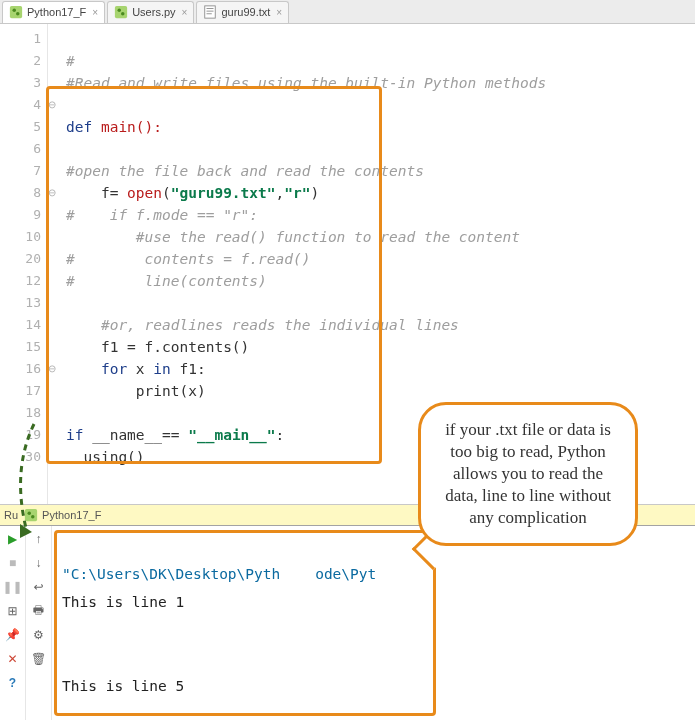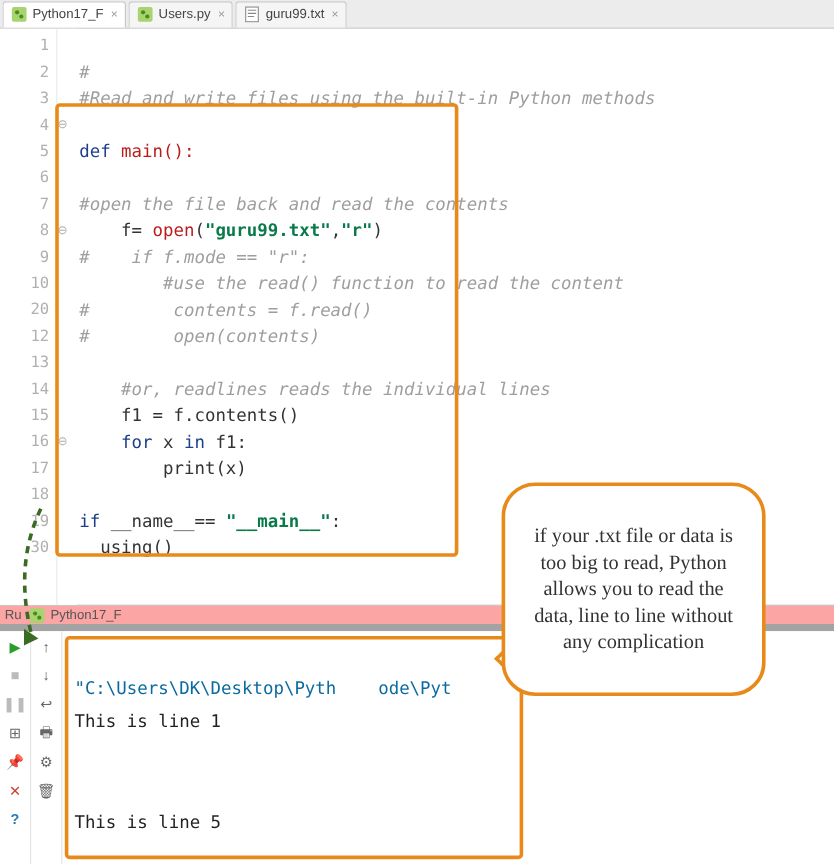--- a/index.html
+++ b/index.html
@@ -83,21 +83,21 @@
     position: absolute;
     border: 3px solid #e88a1a;
     border-radius: 4px;
     pointer-events: none;
   }
   .callout {
     position: absolute;
     border: 3px solid #e88a1a;
     border-radius: 28px;
     background: #fff;
-    padding: 31px 16px;
+    padding: 14px 16px;
     font-family: "Segoe Script", "Comic Sans MS", cursive;
     font-size: 17px;
     color: #333;
     text-align: center;
     line-height: 22px;
     width: 220px;
     z-index: 10;
   }
   .callout-tail {
     position: absolute;
@@ -111,23 +111,23 @@
   }
   
   .dashed-arrow {
     position: absolute;
     pointer-events: none;
     z-index: 5;
   }
   
   .run-bar {
     height: 22px;
-    background: #fca5a5;
+    background: #fef9c3;
     border-top: 1px solid #c8c8c8;
-    border-bottom: 6px solid #a3a3a3;
+    border-bottom: 1px solid #a3a3a3;
     display: flex;
     align-items: center;
     padding-left: 4px;
     font-size: 11px;
     color: #555;
   }
   .run-bar .file-icon { margin: 0 4px 0 6px; }
   .run-panel {
     display: flex;
     height: 194px;
@@ -255,21 +255,21 @@
 <span class="tok-comment">#</span>
 <span class="tok-comment">#Read and write files using the built-in Python methods</span>
 
 <span class="tok-kw">def</span><span class="tok-fn"> main():</span>
 
 <span class="tok-comment">#open the file back and read the contents</span>
 <span>    f= </span><span class="tok-fn">open</span><span>(</span><span class="tok-str">"guru99.txt"</span><span>,</span><span class="tok-str">"r"</span><span>)</span>
 <span class="tok-comment">#    if f.mode == "r":</span>
 <span class="tok-comment">        #use the read() function to read the content</span>
 <span class="tok-comment">#        contents = f.read()</span>
-<span class="tok-comment">#        open(contents)</span>
+<span class="tok-comment">#        line(contents)</span>
 
 <span class="tok-comment">    #or, readlines reads the individual lines</span>
 <span>    f1 = f.contents()</span>
     <span class="tok-kw">for</span><span> x </span><span class="tok-kw">in</span><span> f1:</span>
 <span>        print(x)</span>
 
 <span class="tok-kw">if</span><span> __name__== </span><span class="tok-str">"__main__"</span><span>:</span>
 <span>  using()</span>
   </div>
 </div>

